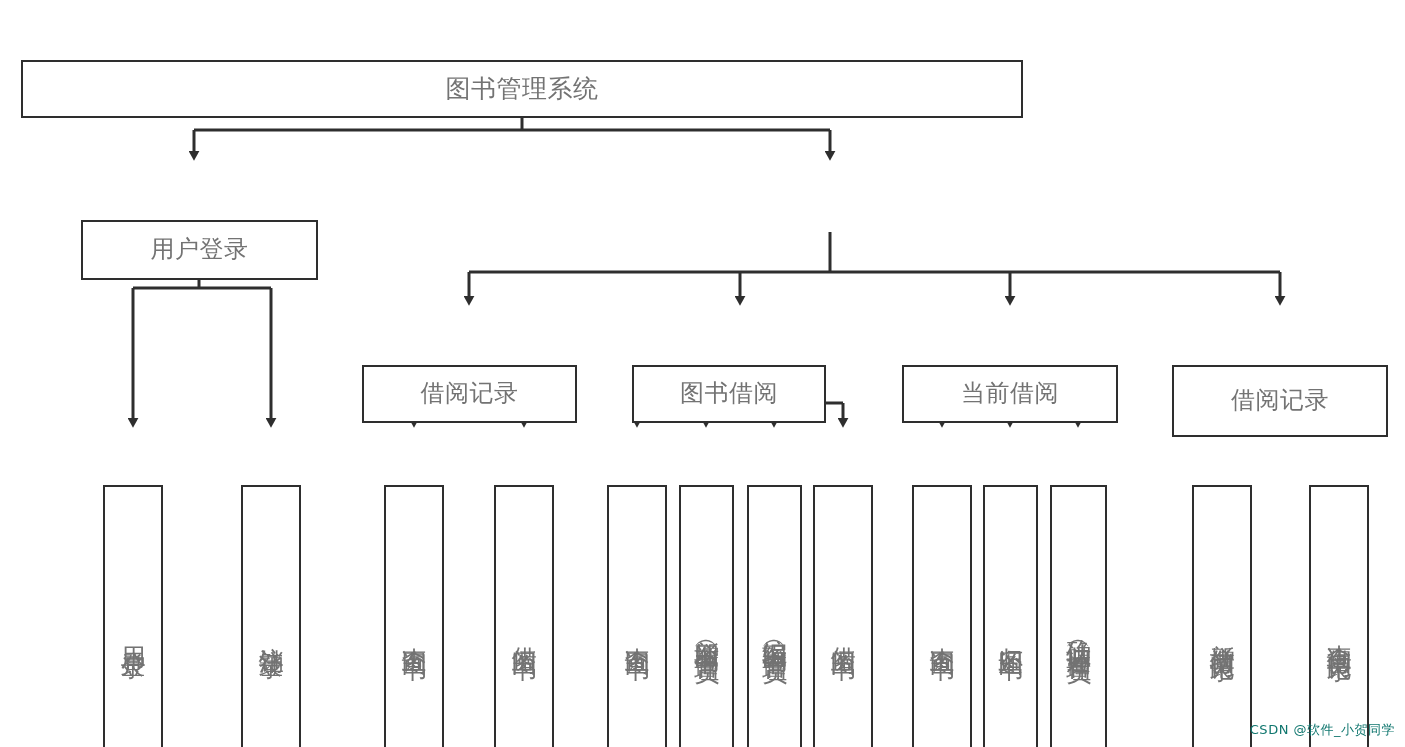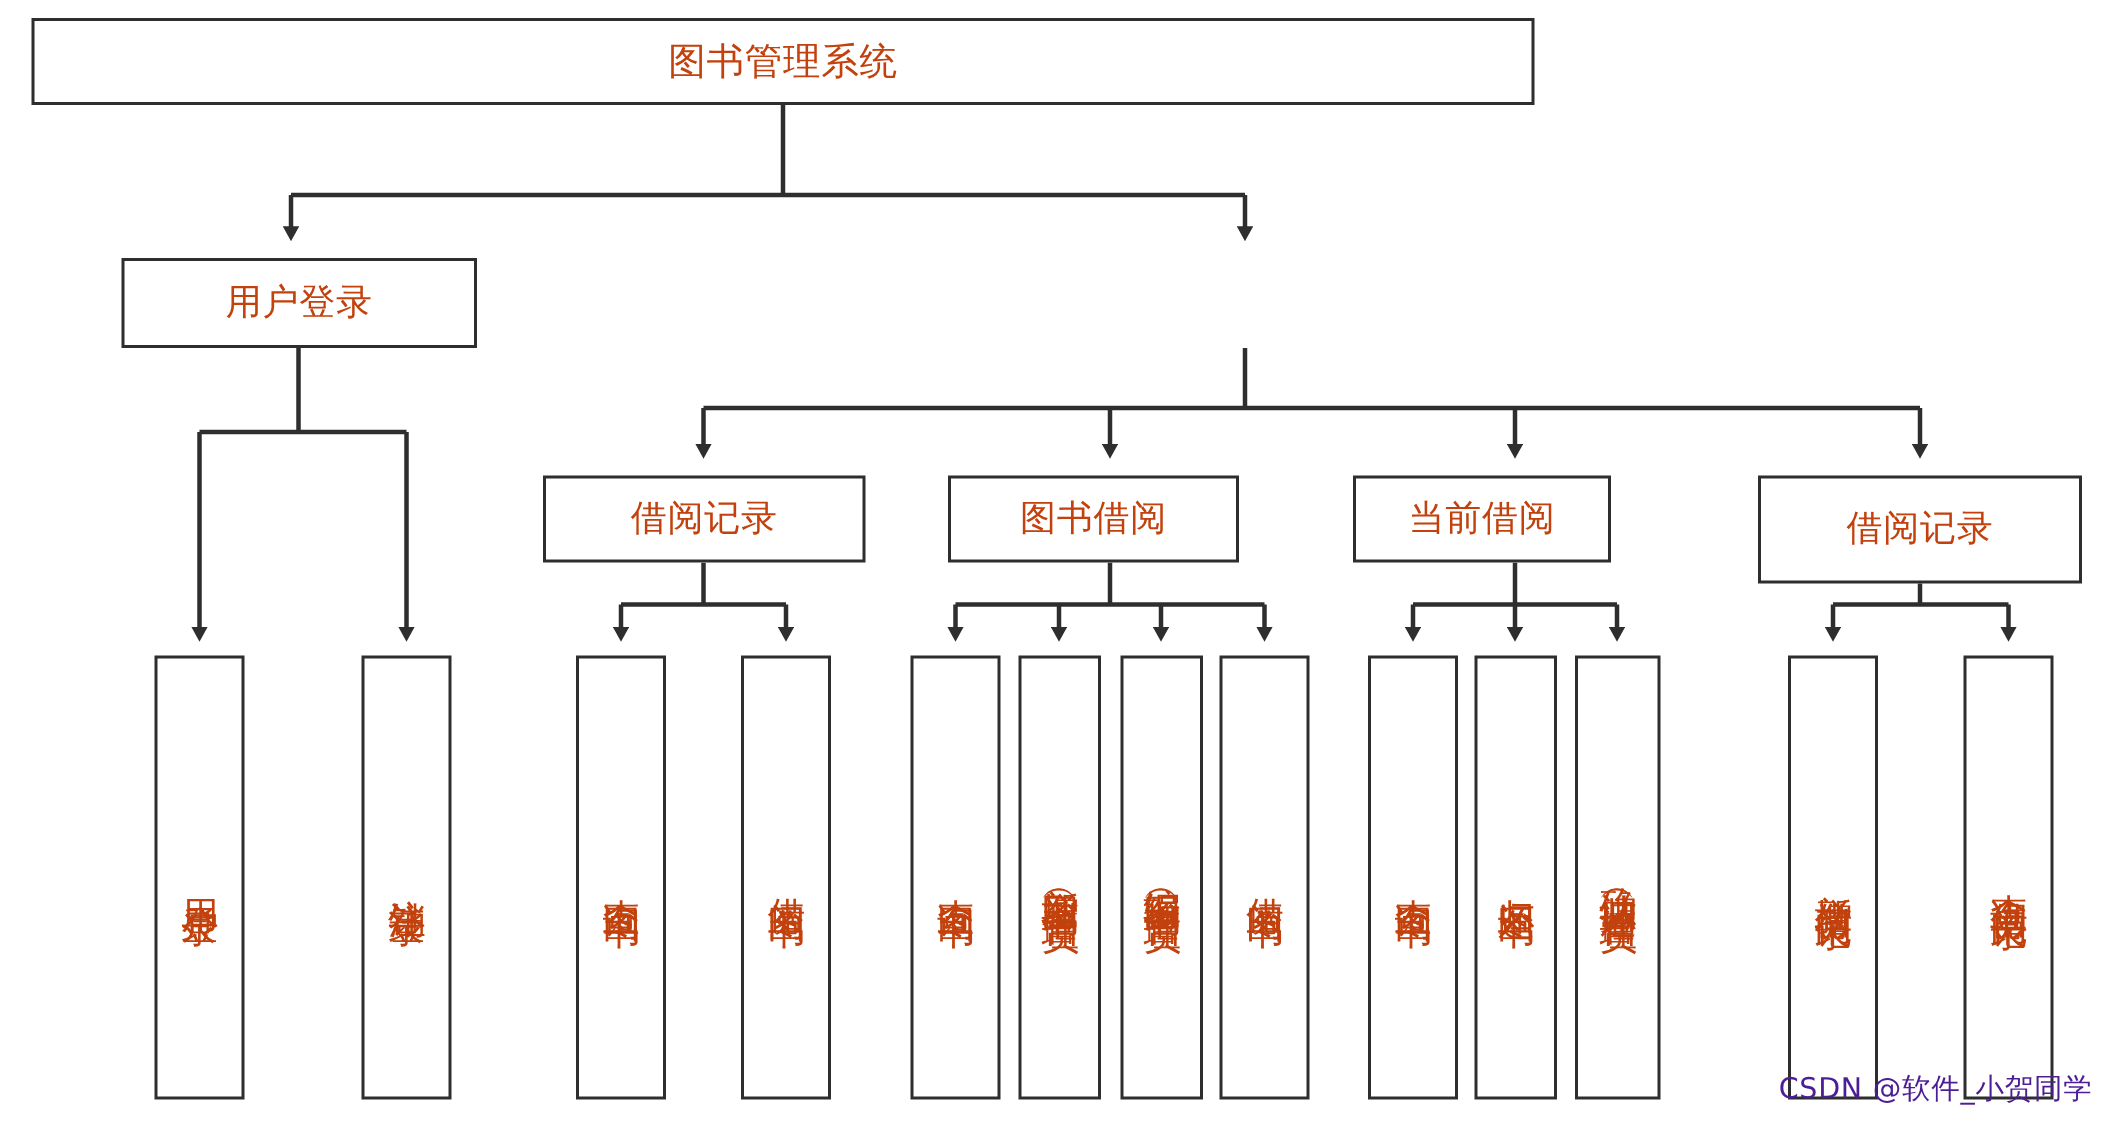--- a/index.html
+++ b/index.html
@@ -26,22 +26,23 @@
     pointer-events: none;
   }
   .node {
     position: absolute;
     box-sizing: border-box;
     border: 2.5px solid #2e2e2e;
     background: #ffffff;
     display: flex;
     align-items: center;
     justify-content: center;
-    color: #c2410c;
+    color: #737373;
     z-index: 2;
+    margin-top: 48px;
   }
   .node .label {
     display: block;
     text-align: center;
     line-height: 1.05;
     white-space: nowrap;
   }
   
   .node.h .label {
     font-size: 24px;
@@ -61,22 +62,22 @@
     text-orientation: upright;
     font-size: 25px;
     line-height: 1.18;
     letter-spacing: 3px;
     white-space: nowrap;
   }
   .watermark {
     position: absolute;
     right: 10px;
     bottom: 8px;
-    font-size: 19px;
-    color: #4c1d95;
+    font-size: 13px;
+    color: #0f766e;
     letter-spacing: 0.5px;
     z-index: 5;
     white-space: nowrap;
     pointer-events: none;
   }
 </style>
 </head>
 <body>
 
 <div id="canvas">
@@ -142,21 +143,21 @@
 
 
   <div class="node h" style="left:362px; top:317px; width:215px; height:58px;">
     <span class="label">借阅记录</span>
   </div>
 
   <div class="node h" style="left:632px; top:317px; width:194px; height:58px;">
     <span class="label">图书借阅</span>
   </div>
 
-  <div class="node h" style="left:902px; top:317px; width:172px; height:58px;">
+  <div class="node h" style="left:902px; top:317px; width:216px; height:58px;">
     <span class="label">当前借阅</span>
   </div>
 
   <div class="node h" style="left:1172px; top:317px; width:216px; height:72px;">
     <span class="label">借阅记录</span>
   </div>
 
   <div class="node v" style="left:103px; top:437px; width:60px; height:296px;">
     <span class="label">用户登录</span>
   </div>

